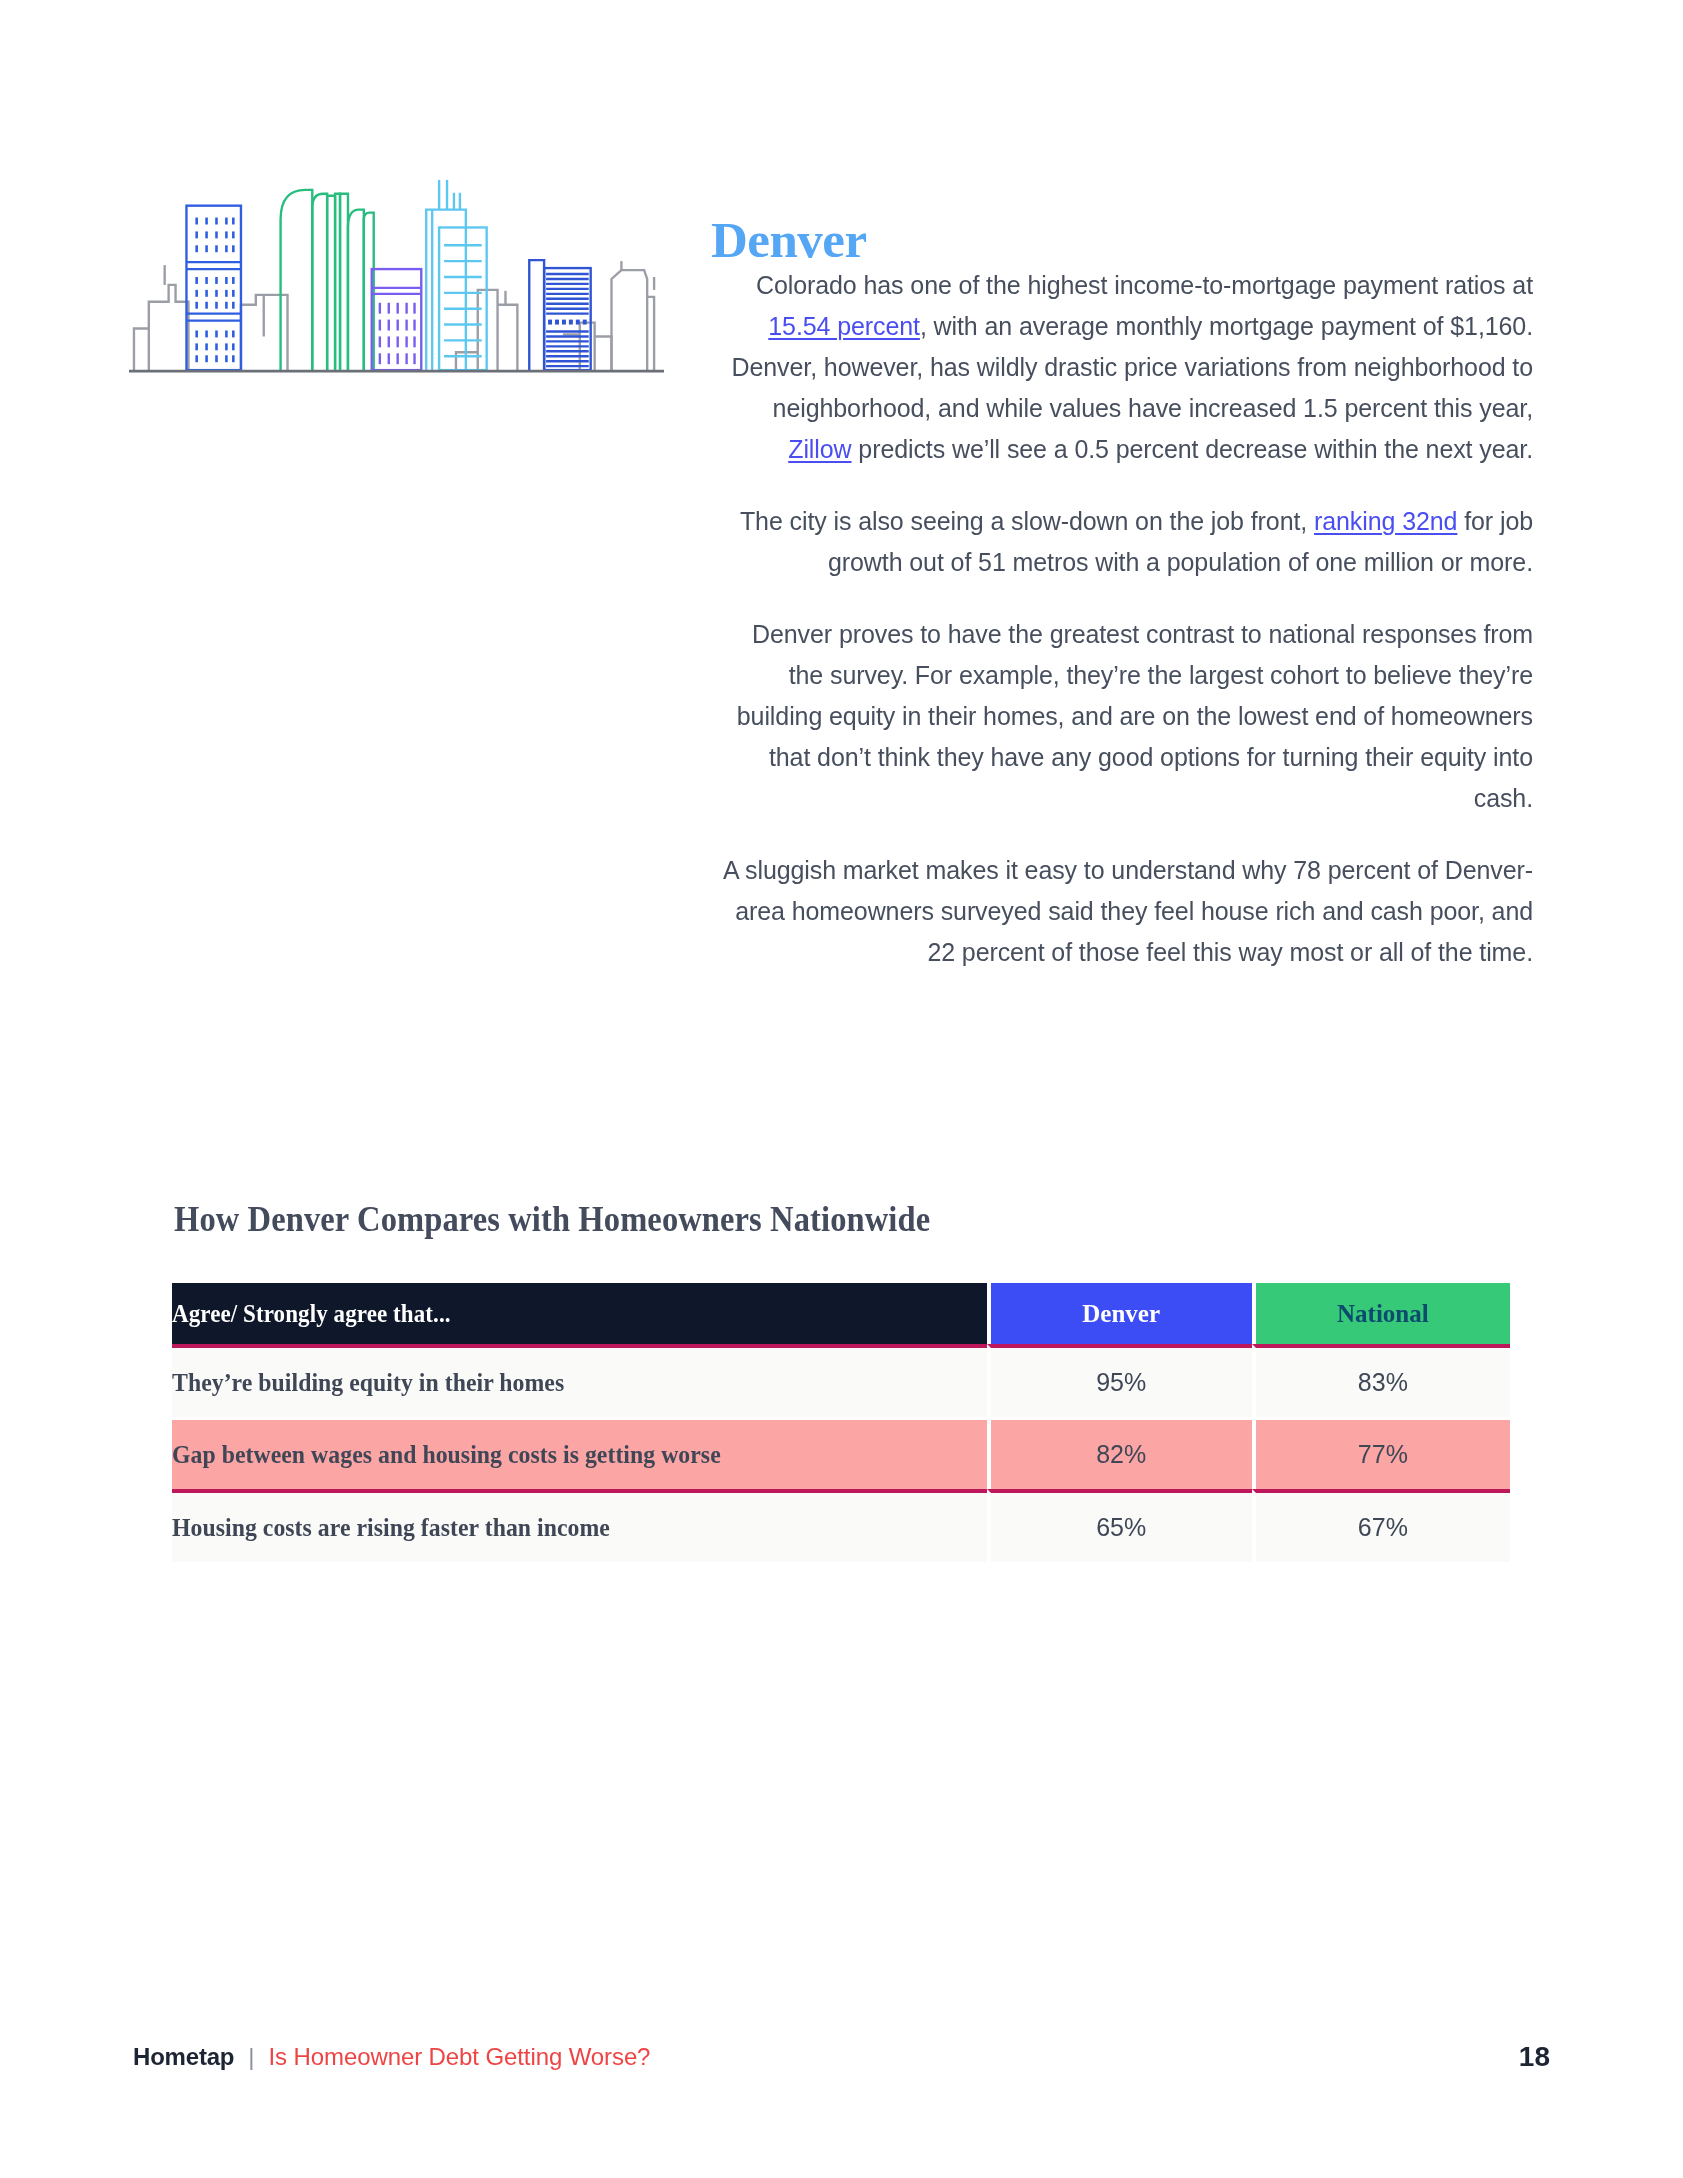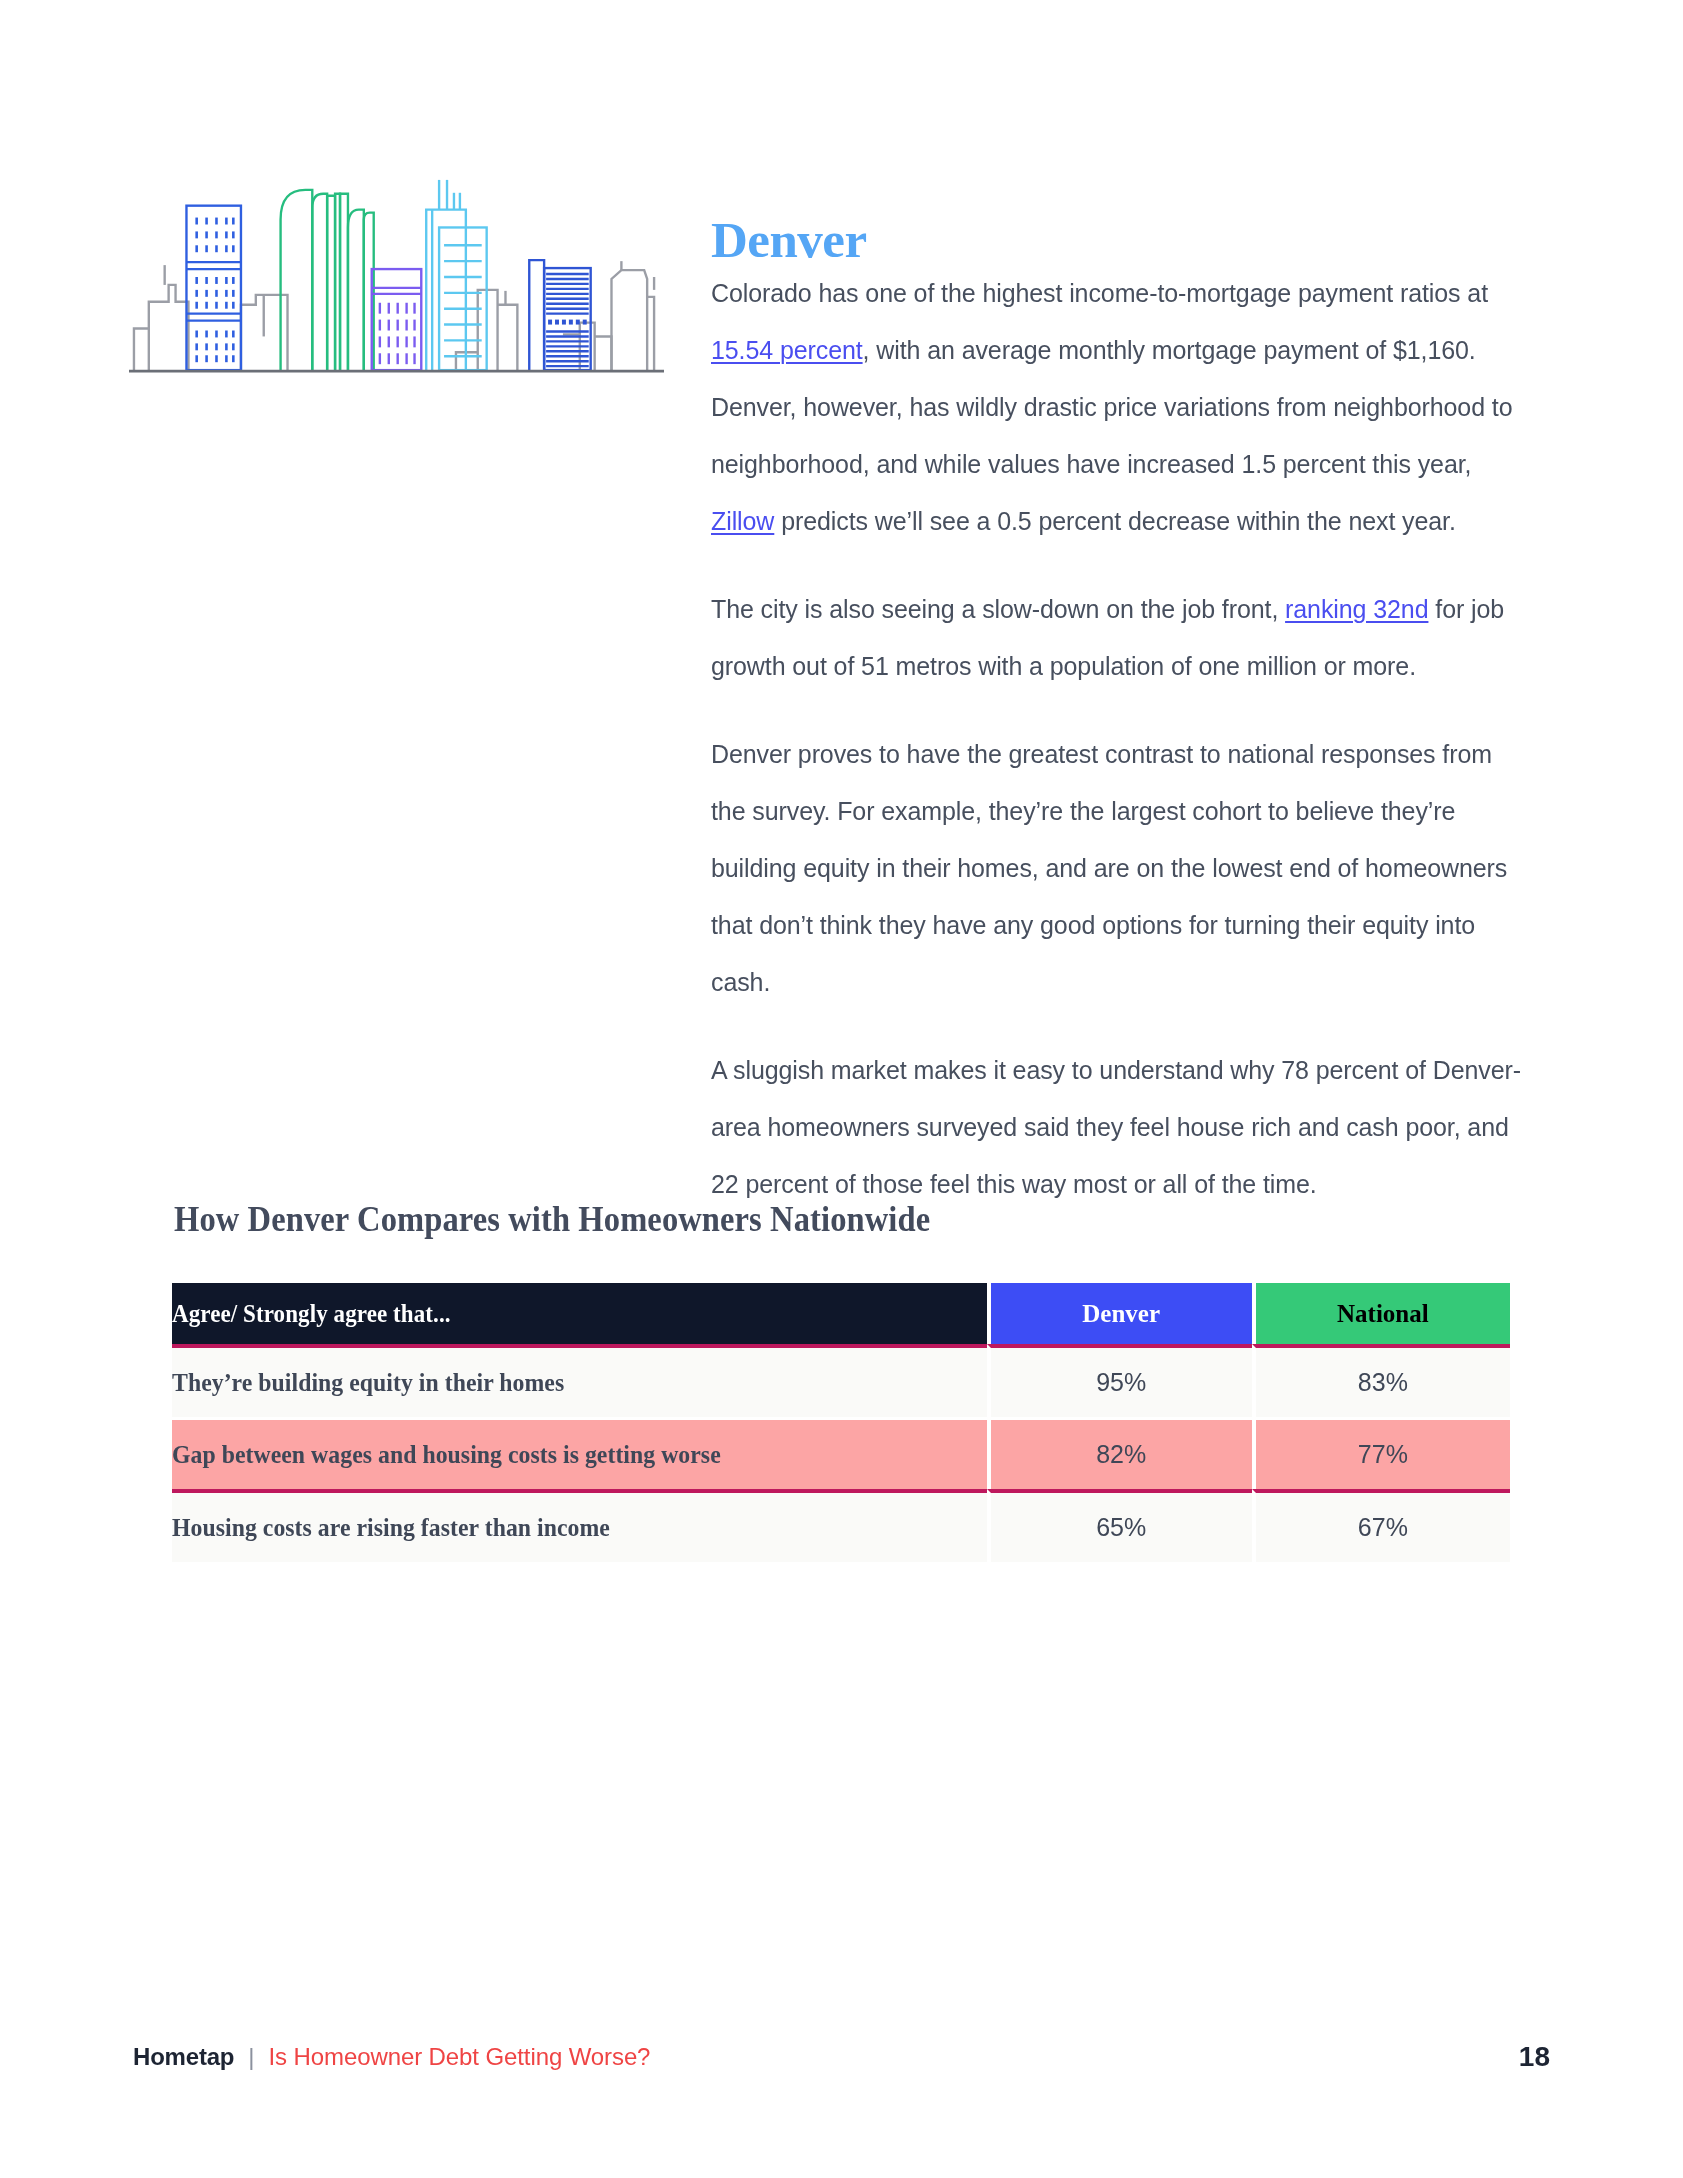--- a/index.html
+++ b/index.html
@@ -47,24 +47,25 @@
   
   .body-col {
     position: absolute;
     left: 711px;
     top: 265px;
     width: 822px;
   }
   .para {
     font-family: "Liberation Sans", sans-serif;
     font-size: 25px;
-    line-height: 57px;
+    line-height: 41px;
     color: #474f5e;
     margin: 0 0 31px 0;
     letter-spacing: -0.1px;
+    text-align: right;
   }
   .para:last-child { margin-bottom: 0; }
   .lnk {
     color: #4a4ef0;
     text-decoration: underline;
     text-underline-offset: 3px;
     text-decoration-thickness: 1.5px;
   }
 
   
@@ -121,21 +122,21 @@
     color: #ffffff;
     height: 61px;
     text-align: center;
     font-family: "Liberation Serif", "DejaVu Serif", serif;
     font-weight: 700;
     font-size: 25px;
     border-left: 4px solid #ffffff;
   }
   .th-national {
     background: #35c978;
-    color: #000000;
+    color: #0c4a6e;
     height: 61px;
     text-align: center;
     font-family: "Liberation Serif", "DejaVu Serif", serif;
     font-weight: 700;
     font-size: 25px;
     border-left: 4px solid #ffffff;
   }
 
   .cmp-table tbody tr.odd td { background: #fafaf8; }
   .cmp-table tbody tr.even td { background: #fca5a5; }

